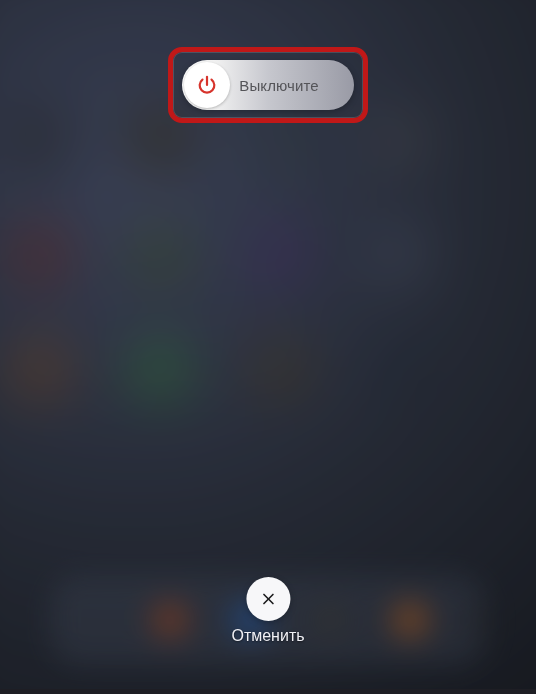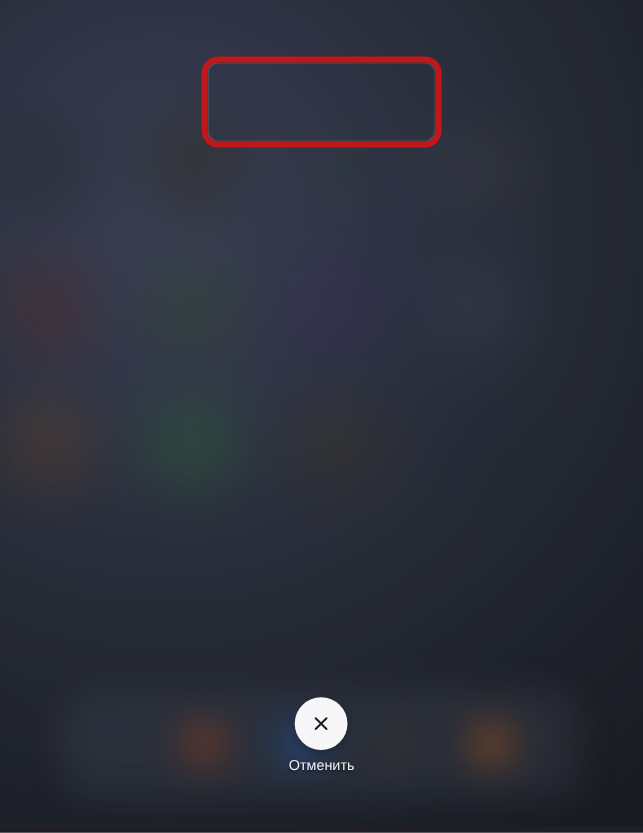--- a/index.html
+++ b/index.html
@@ -143,34 +143,47 @@
       height: 44px;
       border-radius: 50%;
       background: #f7f7f9;
       display: flex;
       align-items: center;
       justify-content: center;
       box-shadow: 0 2px 6px rgba(0,0,0,0.25);
     }
     .cancel-btn svg { display: block; }
     .cancel-label {
-      font-size: 12px;
+      font-size: 16px;
       color: #f0f0f5;
       font-weight: 400;
       text-shadow: 0 1px 2px rgba(0,0,0,0.5);
     }
   </style>
 </head>
 <body>
 
 <div class="frame">
   <div class="wallpaper"></div>
   <div class="dock"></div>
   <div class="dim"></div>
 
+  <div class="slider-wrap">
+    <div class="slider">
+      <span class="slider-label">Выключите</span>
+      <div class="knob">
+        <span>
+          <svg width="22" height="22" viewBox="0 0 24 24" fill="none" stroke="#d7342c" stroke-width="2.4" stroke-linecap="round" stroke-linejoin="round">
+            <path d="M12 3v9"></path>
+            <path d="M7.05 6.05a8 8 0 1 0 9.9 0"></path>
+          </svg>
+        </span>
+      </div>
+    </div>
+  </div>
 
   <div class="highlight"></div>
 
   <div class="cancel-wrap">
     <div class="cancel-btn">
       <span>
         <svg width="18" height="18" viewBox="0 0 24 24" fill="none" stroke="#1c1c1e" stroke-width="2.2" stroke-linecap="round">
           <line x1="6" y1="6" x2="18" y2="18"></line>
           <line x1="18" y1="6" x2="6" y2="18"></line>
         </svg>

